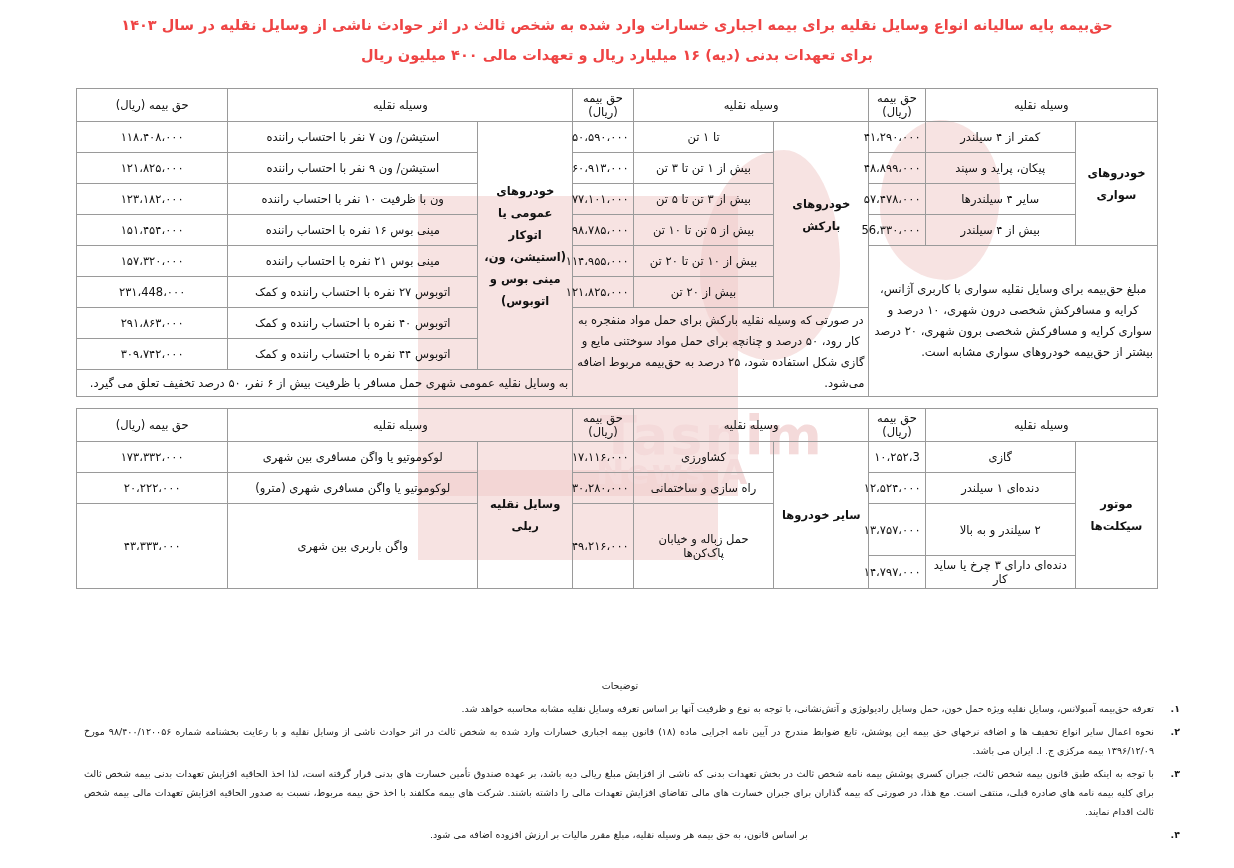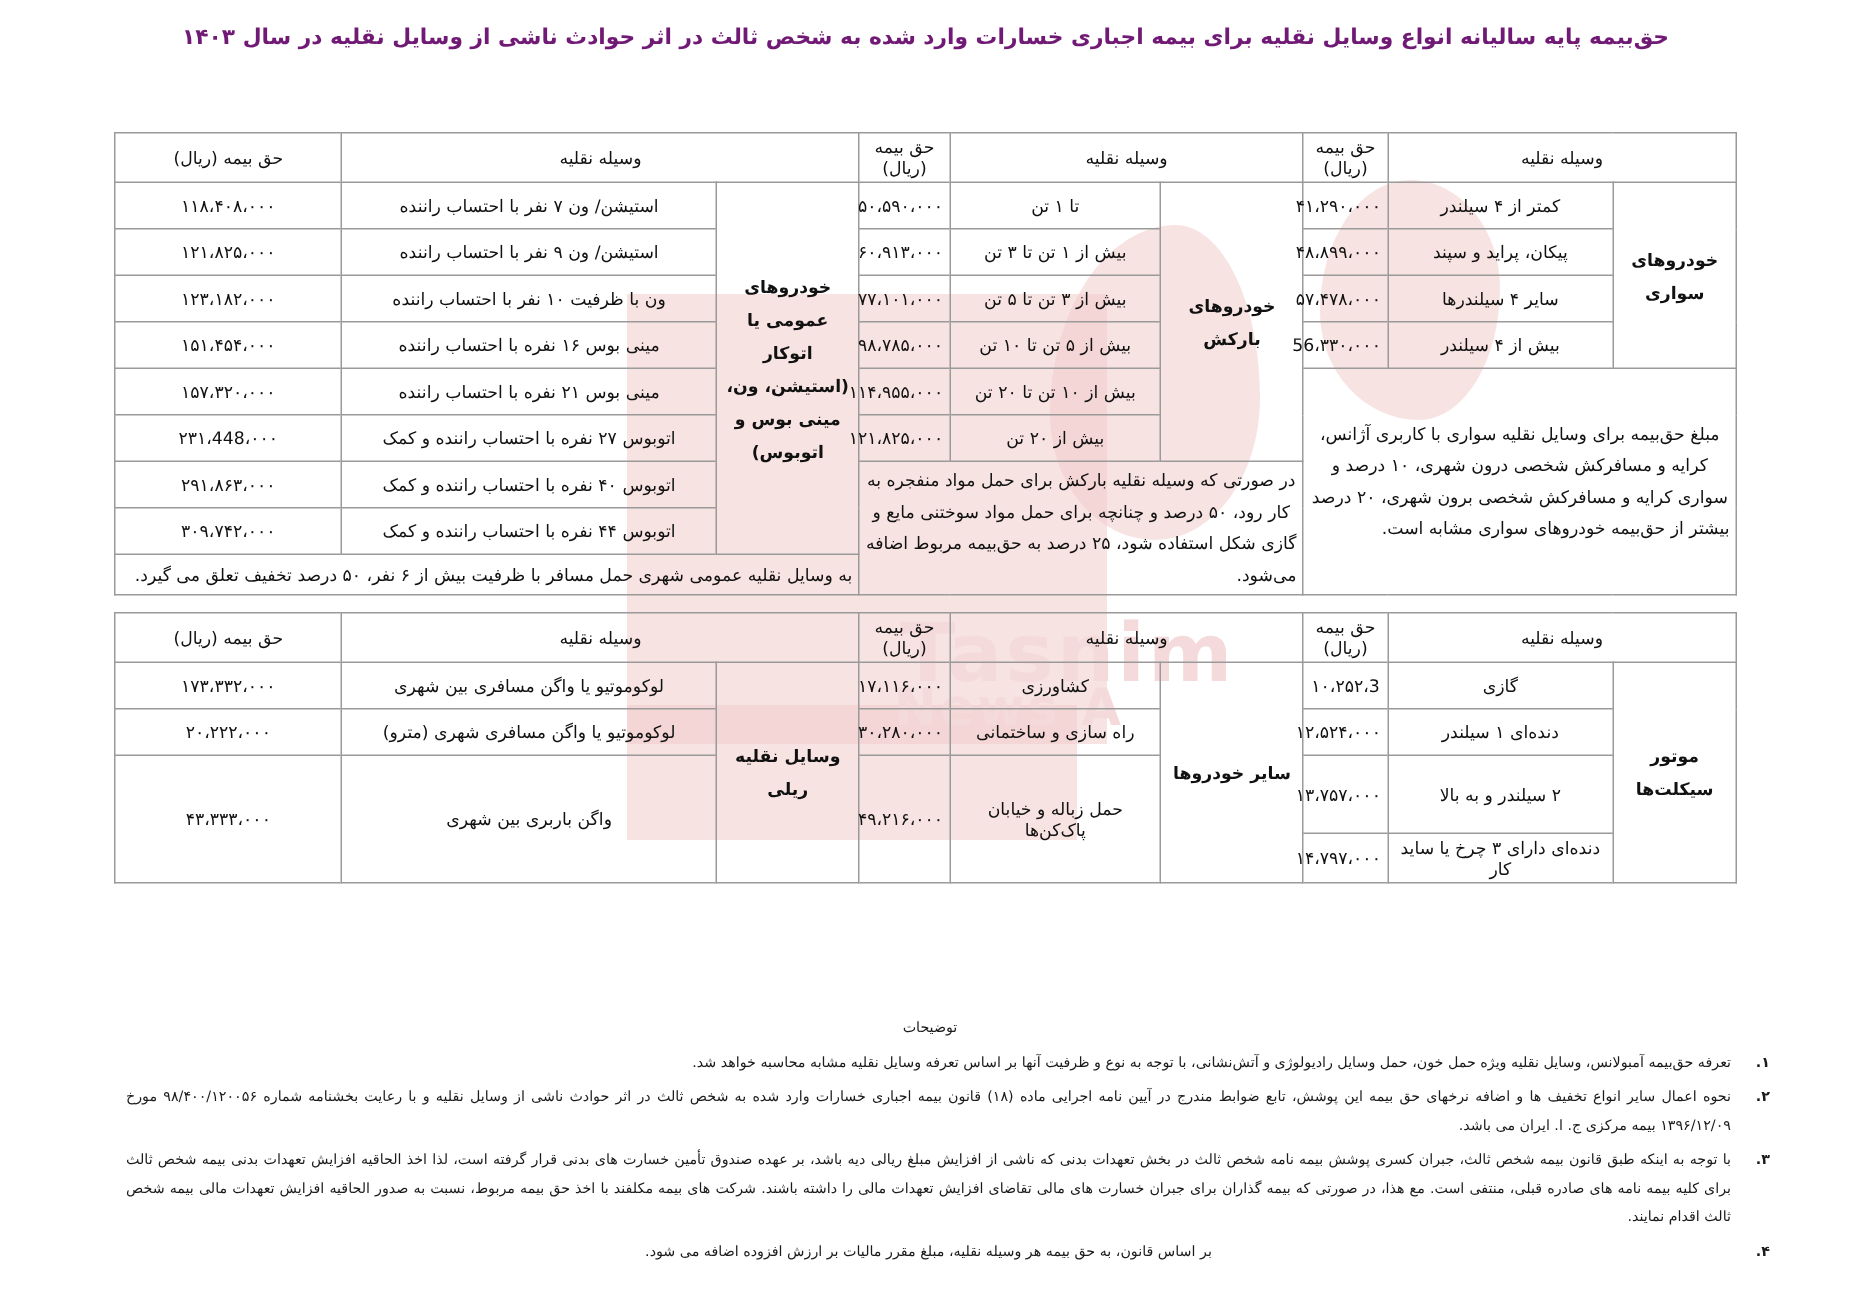--- a/index.html
+++ b/index.html
@@ -41,21 +41,21 @@
 
   
   #title-block{
     position:absolute;top:10px;left:0;right:0;
     text-align:center;
     z-index:10;
   }
   #title-block .t-line{
     font-size:14.5px;
     font-weight:bold;
-    color:#701a75;
+    color:#ef4444;
     line-height:30px;
     letter-spacing:0;
   }
 
   
   #table-wrap{
     position:absolute;
     top:88px;left:76px;
     width:1082px;
     z-index:10;
@@ -153,20 +153,21 @@
   <div class="wm-blob wm-b1"></div>
   <div class="wm-blob wm-b2"></div>
   <div class="wm-blob wm-b3"></div>
   <div class="wm-blob wm-b4"></div>
   <div class="wm-text wm-news">News A</div>
   <div class="wm-text wm-tasnim">Tasnim</div>
 </div>
 
 <div id="title-block">
   <div class="t-line">حق‌بیمه پایه سالیانه  انواع وسایل نقلیه برای بیمه اجباری خسارات وارد شده به شخص ثالث در اثر حوادث ناشی از وسایل نقلیه در سال ۱۴۰۳</div>
+  <div class="t-line">برای تعهدات بدنی (دیه) ۱۶ میلیارد ریال و تعهدات مالی ۴۰۰ میلیون ریال</div>
 </div>
 
 <div id="table-wrap">
 
   <table class="grid">
     <colgroup>
       <col style="width:7.6%">
         <col style="width:13.9%">
         <col style="width:5.2%">
       <col style="width:8.8%">

